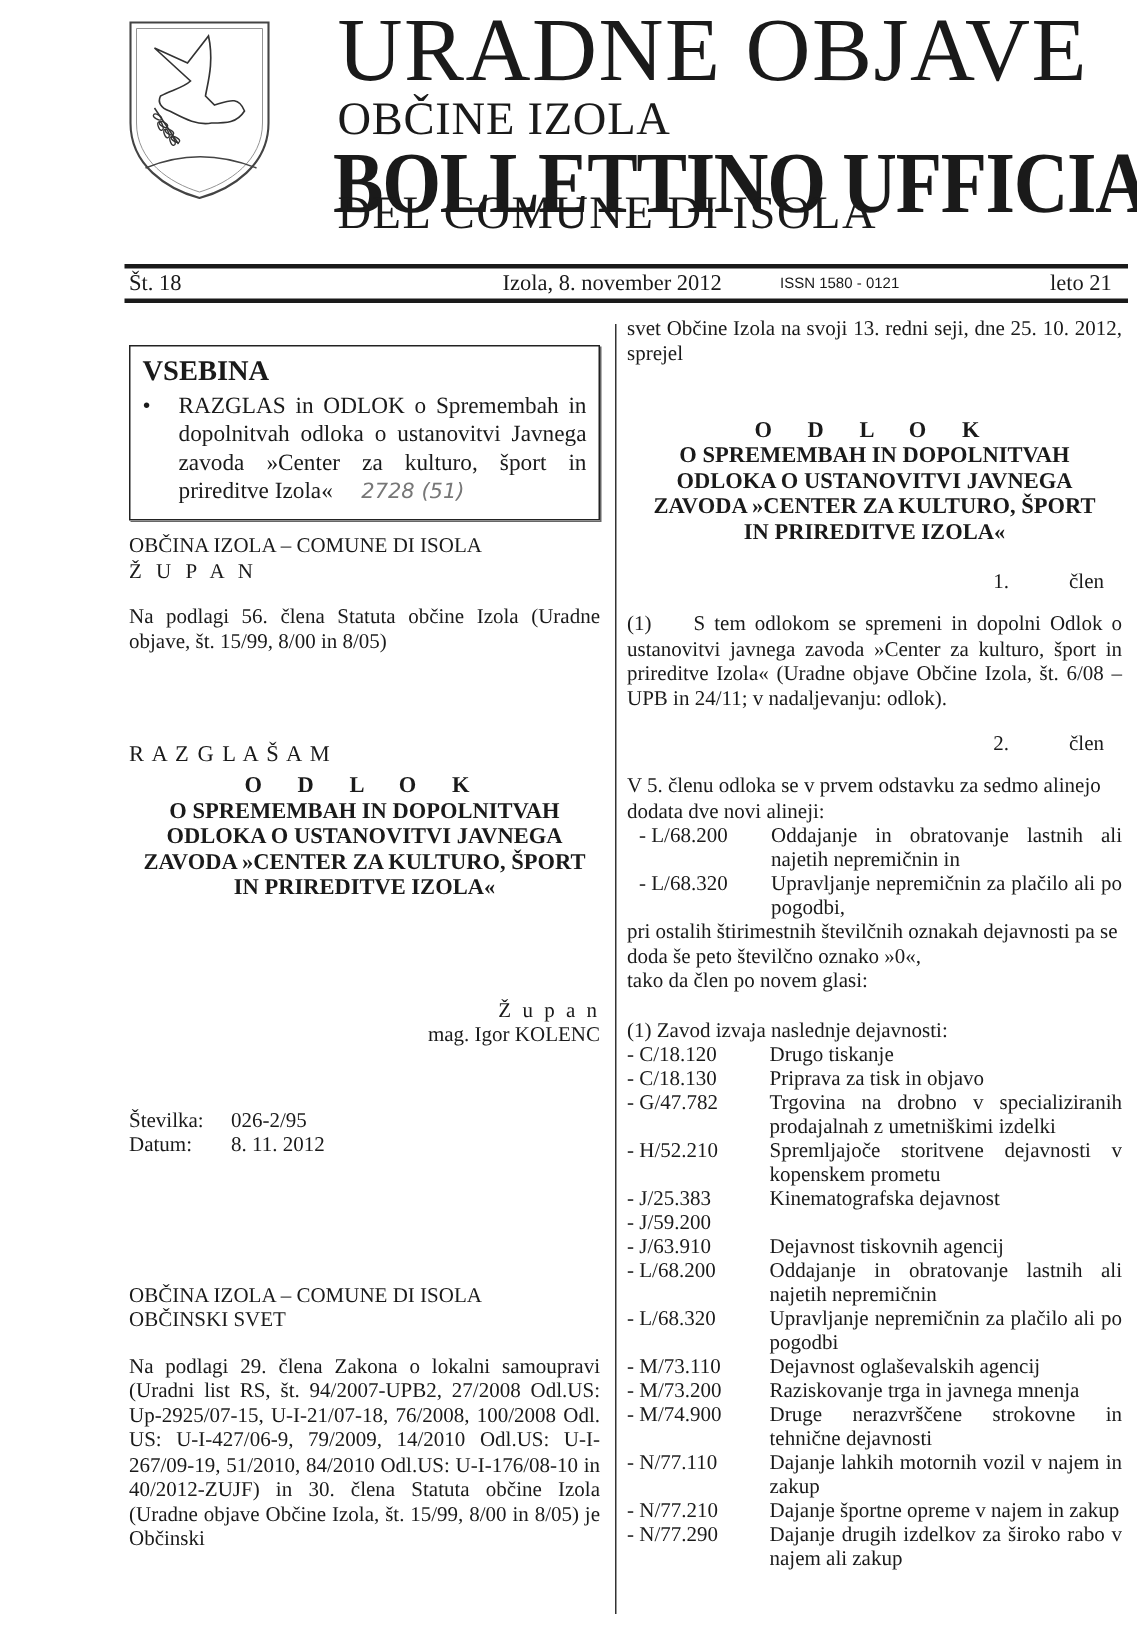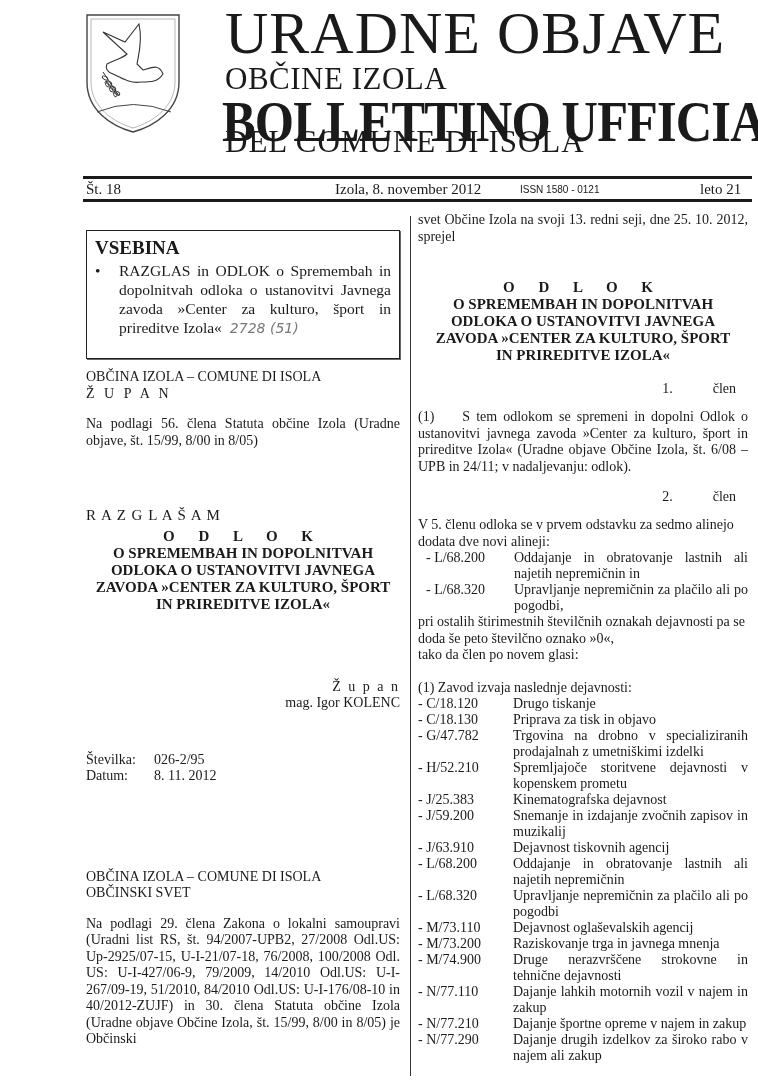--- a/index.html
+++ b/index.html
@@ -19,26 +19,26 @@
   .rule2 { top: 199px; height: 3px; }
   .info { top: 180px; font-size: 15px; line-height: 18px; white-space: nowrap; }
   .issn { font-family: "Liberation Sans", "DejaVu Sans", sans-serif; font-size: 10px; }
   
   .col-left { left: 86px; top: 212px; width: 314px; }
   .col-right { left: 418px; top: 212px; width: 330px; }
   .divider { left: 410px; top: 216px; width: 1px; height: 860px; background: #333; }
   .p { font-size: 14px; line-height: 16.5px; margin: 0; }
   .just { text-align: justify; text-align-last: left; }
   
-  .vsebina-box { border: 1.5px solid #222; padding: 6px 8px 20px 8px; margin-top: 18px; box-shadow: 1px 1px 0 #666; }
+  .vsebina-box { border: 1.5px solid #222; padding: 6px 8px 8px 8px; margin-top: 18px; box-shadow: 1px 1px 0 #666; }
   .vsebina-title { font-size: 19px; font-weight: bold; margin: 0 0 2px 0; line-height: 22px; }
   .vsebina-item { display: flex; font-size: 15.5px; line-height: 19px; }
   .vsebina-item .bullet { width: 24px; flex: none; }
   .vsebina-item .txt { text-align: justify; text-align-last: left; }
-  .handwritten { font-family: "DejaVu Sans", sans-serif; font-size: 14px; color: #777; margin-left: 8px; font-style: italic; }
+  .handwritten { font-family: "DejaVu Sans", sans-serif; font-size: 14px; color: #777; margin-left: 19px; font-style: italic; }
   .center-bold { text-align: center; font-weight: bold; font-size: 15px; line-height: 17px; margin: 0; }
   .odlok-spaced { letter-spacing: 10px; }
   .spaced { letter-spacing: 3px; }
   .right { text-align: right; }
   .row { display: flex; }
   .act { display: flex; font-size: 14px; line-height: 16px; }
   .act .code { width: 95px; flex: none; }
   .act .desc { flex: 1; text-align: justify; text-align-last: left; }
   .ins { display: flex; font-size: 14px; line-height: 16px; }
   .ins .code { width: 96px; flex: none; padding-left: 8px; box-sizing: border-box; }
@@ -162,21 +162,20 @@
       <div class="act">
         <span class="code">- H/52.210</span>
         <span class="desc">Spremljajoče storitvene dejavnosti v kopenskem prometu</span>
       </div>
       <div class="act">
         <span class="code">- J/25.383</span>
         <span class="desc">Kinematografska dejavnost</span>
       </div>
       <div class="act">
         <span class="code">- J/59.200</span>
-        <span class="desc">Snemanje in izdajanje zvočnih zapisov in muzikalij</span>
       </div>
       <div class="act">
         <span class="code">- J/63.910</span>
         <span class="desc">Dejavnost tiskovnih agencij</span>
       </div>
       <div class="act">
         <span class="code">- L/68.200</span>
         <span class="desc">Oddajanje in obratovanje lastnih ali najetih nepremičnin</span>
       </div>
       <div class="act">

